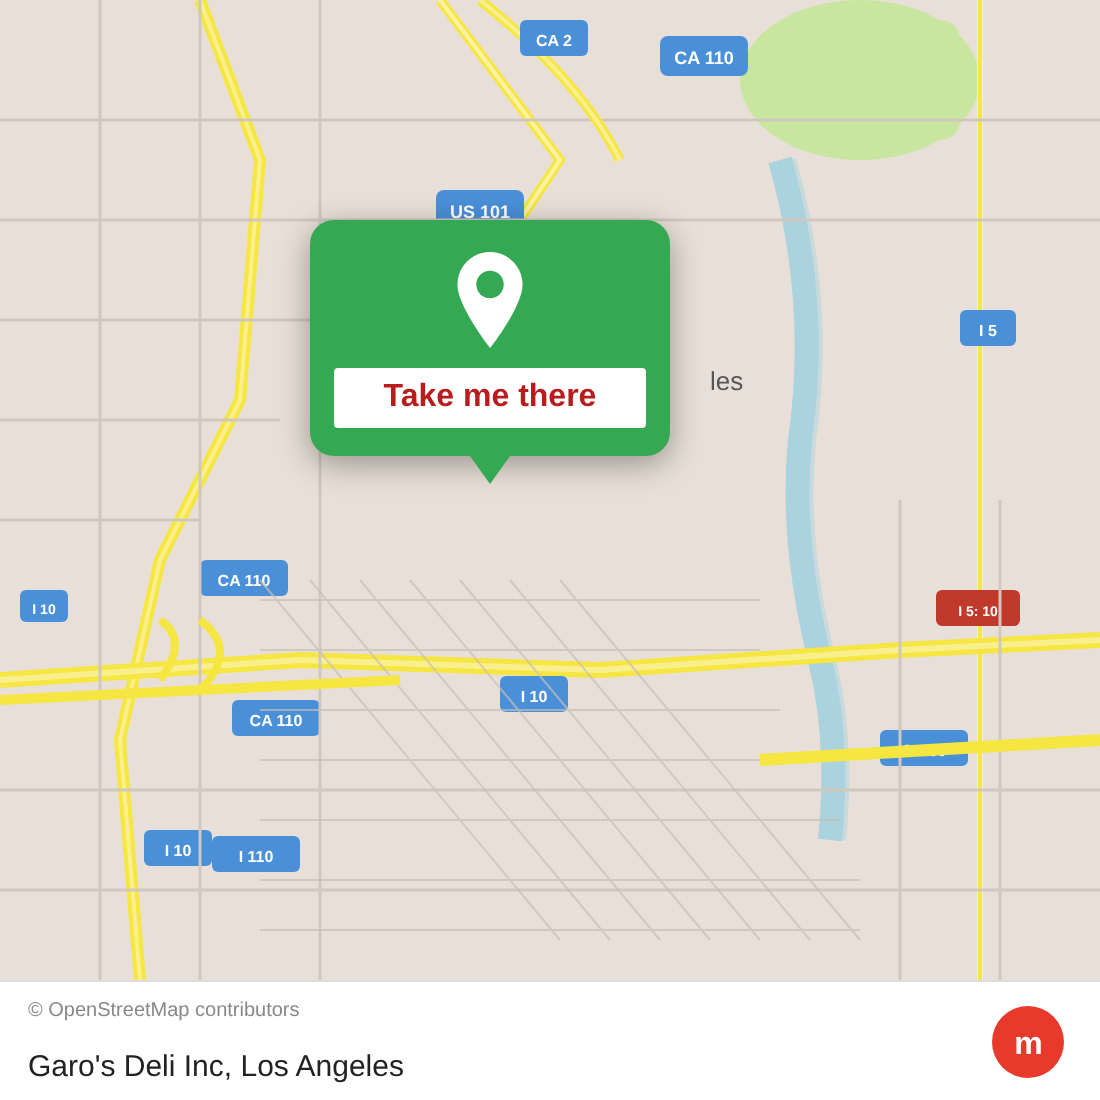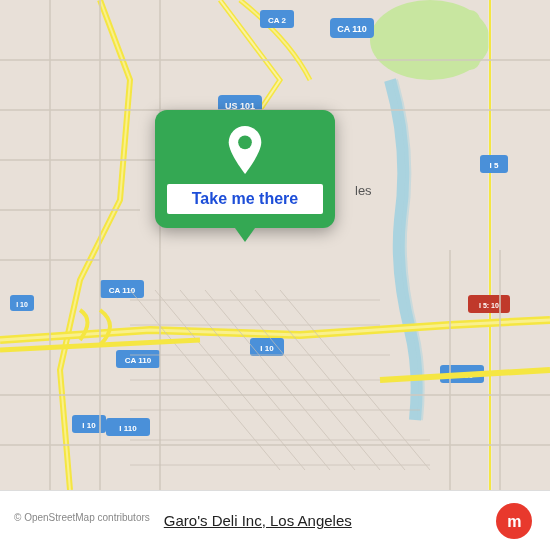--- a/index.html
+++ b/index.html
@@ -48,21 +48,21 @@
       border-top: 14px solid #34a853;
     }
 
     .pin-icon {
       width: 48px;
       height: 48px;
       margin-bottom: 10px;
     }
 
     .take-me-there-btn {
-      color: #1d4ed8;
+      color: #b91c1c;
       font-size: 16px;
       font-weight: 600;
       background: white;
       border: none;
       border-radius: 2px;
       padding: 6px 14px;
       cursor: pointer;
       width: 100%;
       text-align: center;
     }
@@ -75,34 +75,33 @@
       display: flex;
       align-items: center;
       justify-content: space-between;
       padding: 0 14px;
       border-top: 1px solid #ddd;
       position: relative;
     }
 
     .bottom-left {
       display: flex;
-      flex-direction: row;
+      flex-direction: column;
       gap: 14px;
     }
 
     .attribution {
       font-size: 10px;
       color: #888;
     }
 
     .place-name {
       font-size: 15px;
       font-weight: 500;
       color: #222;
-      text-decoration: underline;
     }
 
     .moovit-logo {
       display: flex;
       align-items: center;
       font-size: 22px;
       font-weight: 700;
       color: #333;
       letter-spacing: -0.5px;
     }

